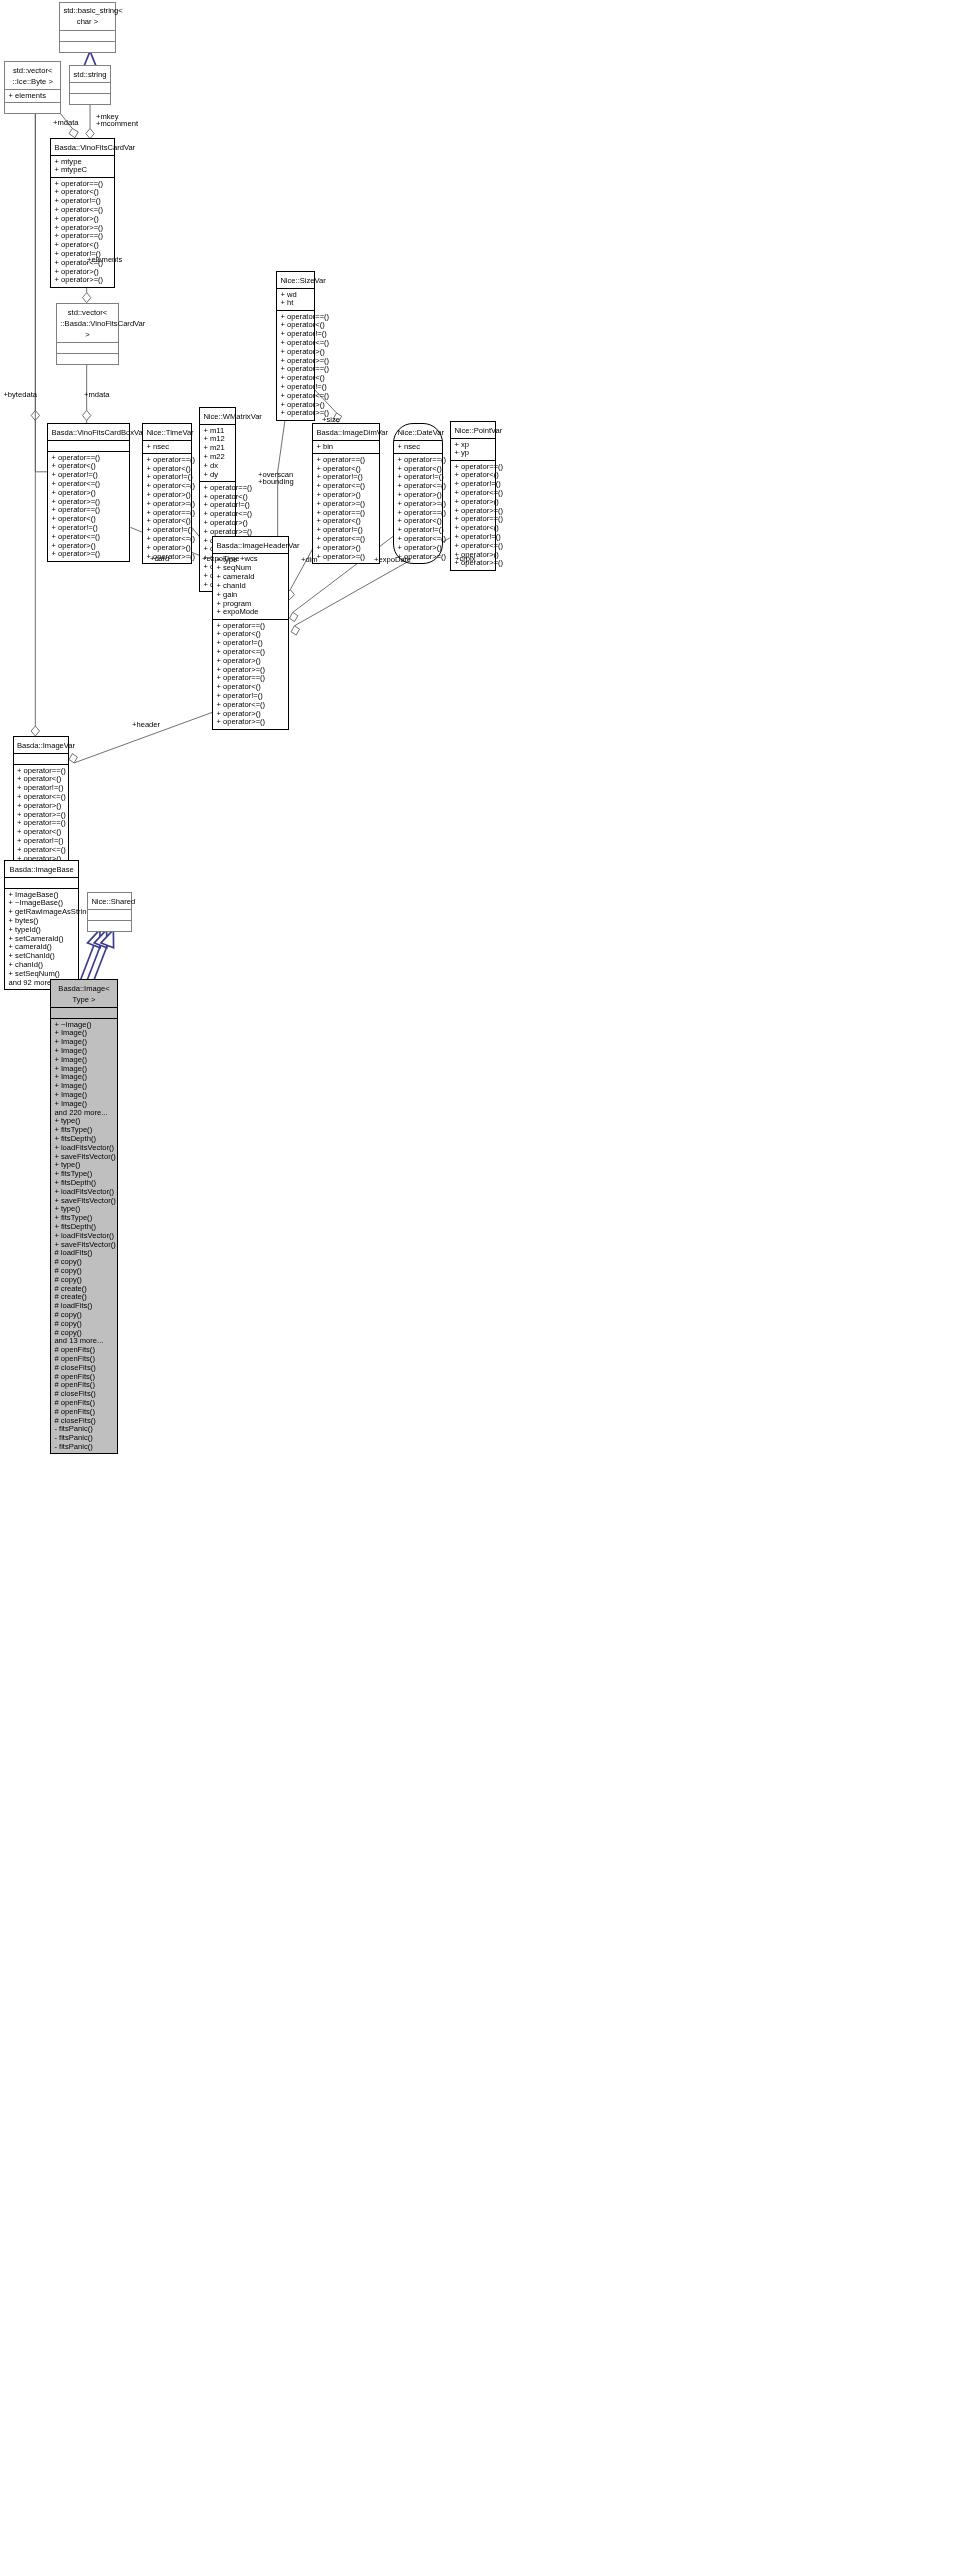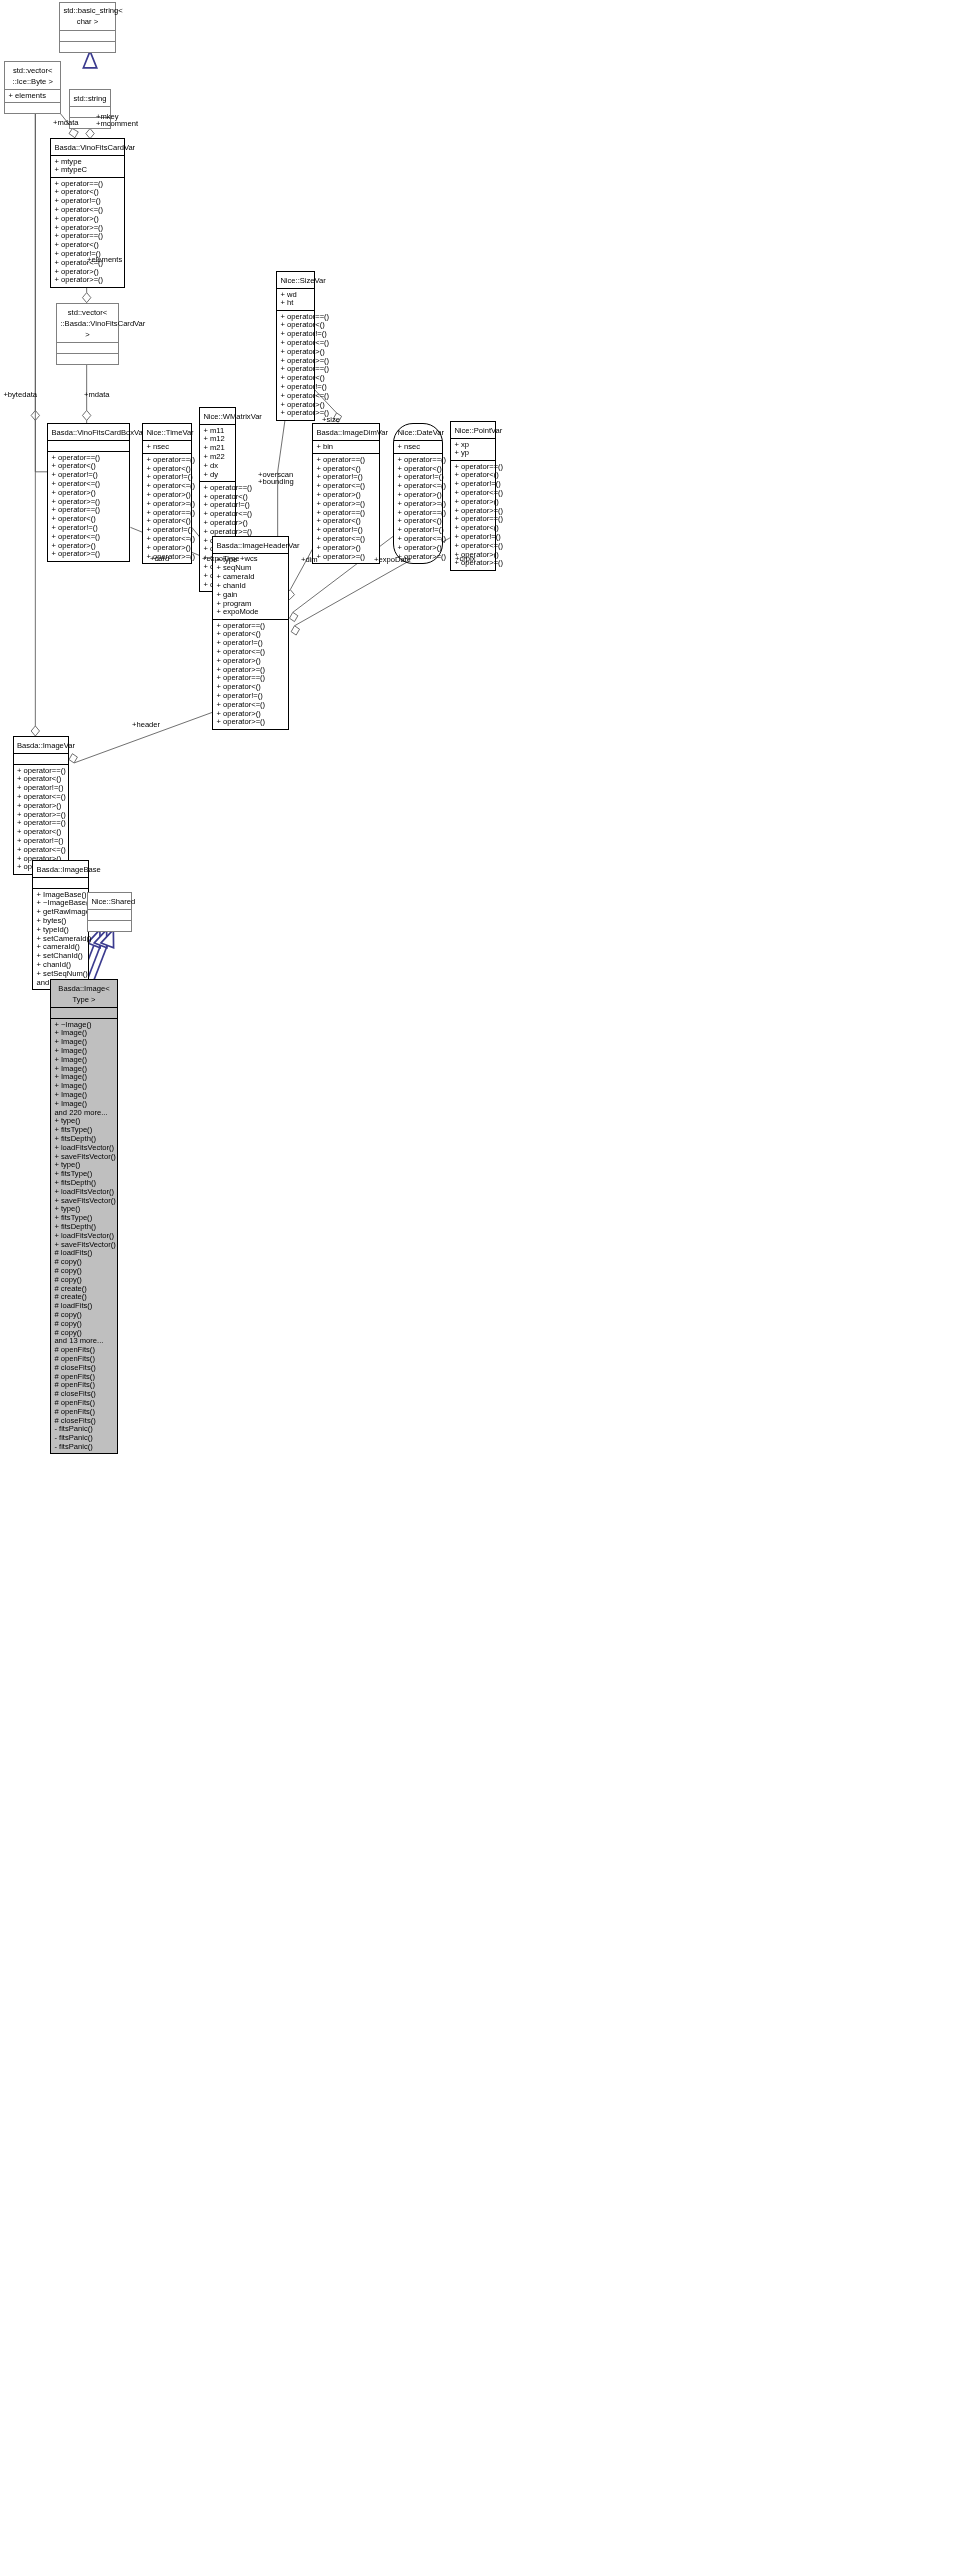--- a/index.html
+++ b/index.html
@@ -103,26 +103,26 @@
         <div class="sec attrs empty"></div>
         <div class="sec ops empty"></div>
       </div>
       <div class="node" style="left: 4.2px; top: 61px; width: 57px;">
         <div class="sec title">std::vector&lt; ::Ice::Byte &gt;</div>
         <div class="sec attrs">
           <div class="row">+ elements</div>
         </div>
         <div class="sec ops empty"></div>
       </div>
-      <div class="node" style="left: 69px; top: 65px; width: 42px; margin-top: 24px;">
+      <div class="node" style="left: 69px; top: 65px; width: 42px;">
         <div class="sec title">std::string</div>
         <div class="sec attrs empty"></div>
         <div class="sec ops empty"></div>
       </div>
-      <div class="node solid" style="left: 50px; top: 138px; width: 75px;">
+      <div class="node solid" style="left: 50px; top: 138px; width: 65px;">
         <div class="sec title">Basda::VinoFitsCardVar</div>
         <div class="sec attrs">
           <div class="row">+ mtype</div>
           <div class="row">+ mtypeC</div>
         </div>
         <div class="sec ops">
           <div class="row">+ operator==()</div>
           <div class="row">+ operator&lt;()</div>
           <div class="row">+ operator!=()</div>
           <div class="row">+ operator&lt;=()</div>
@@ -323,21 +323,21 @@
           <div class="row">+ operator&gt;()</div>
           <div class="row">+ operator&gt;=()</div>
           <div class="row">+ operator==()</div>
           <div class="row">+ operator&lt;()</div>
           <div class="row">+ operator!=()</div>
           <div class="row">+ operator&lt;=()</div>
           <div class="row">+ operator&gt;()</div>
           <div class="row">+ operator&gt;=()</div>
         </div>
       </div>
-      <div class="node solid" style="left: 4.2px; top: 860px; width: 57px; margin-left: 28px;">
+      <div class="node solid" style="left: 4.2px; top: 860px; width: 75px;">
         <div class="sec title">Basda::ImageBase</div>
         <div class="sec attrs empty"></div>
         <div class="sec ops">
           <div class="row">+ ImageBase()</div>
           <div class="row">+ ~ImageBase()</div>
           <div class="row">+ getRawImageAsString()</div>
           <div class="row">+ bytes()</div>
           <div class="row">+ typeId()</div>
           <div class="row">+ setCameraId()</div>
           <div class="row">+ cameraId()</div>

